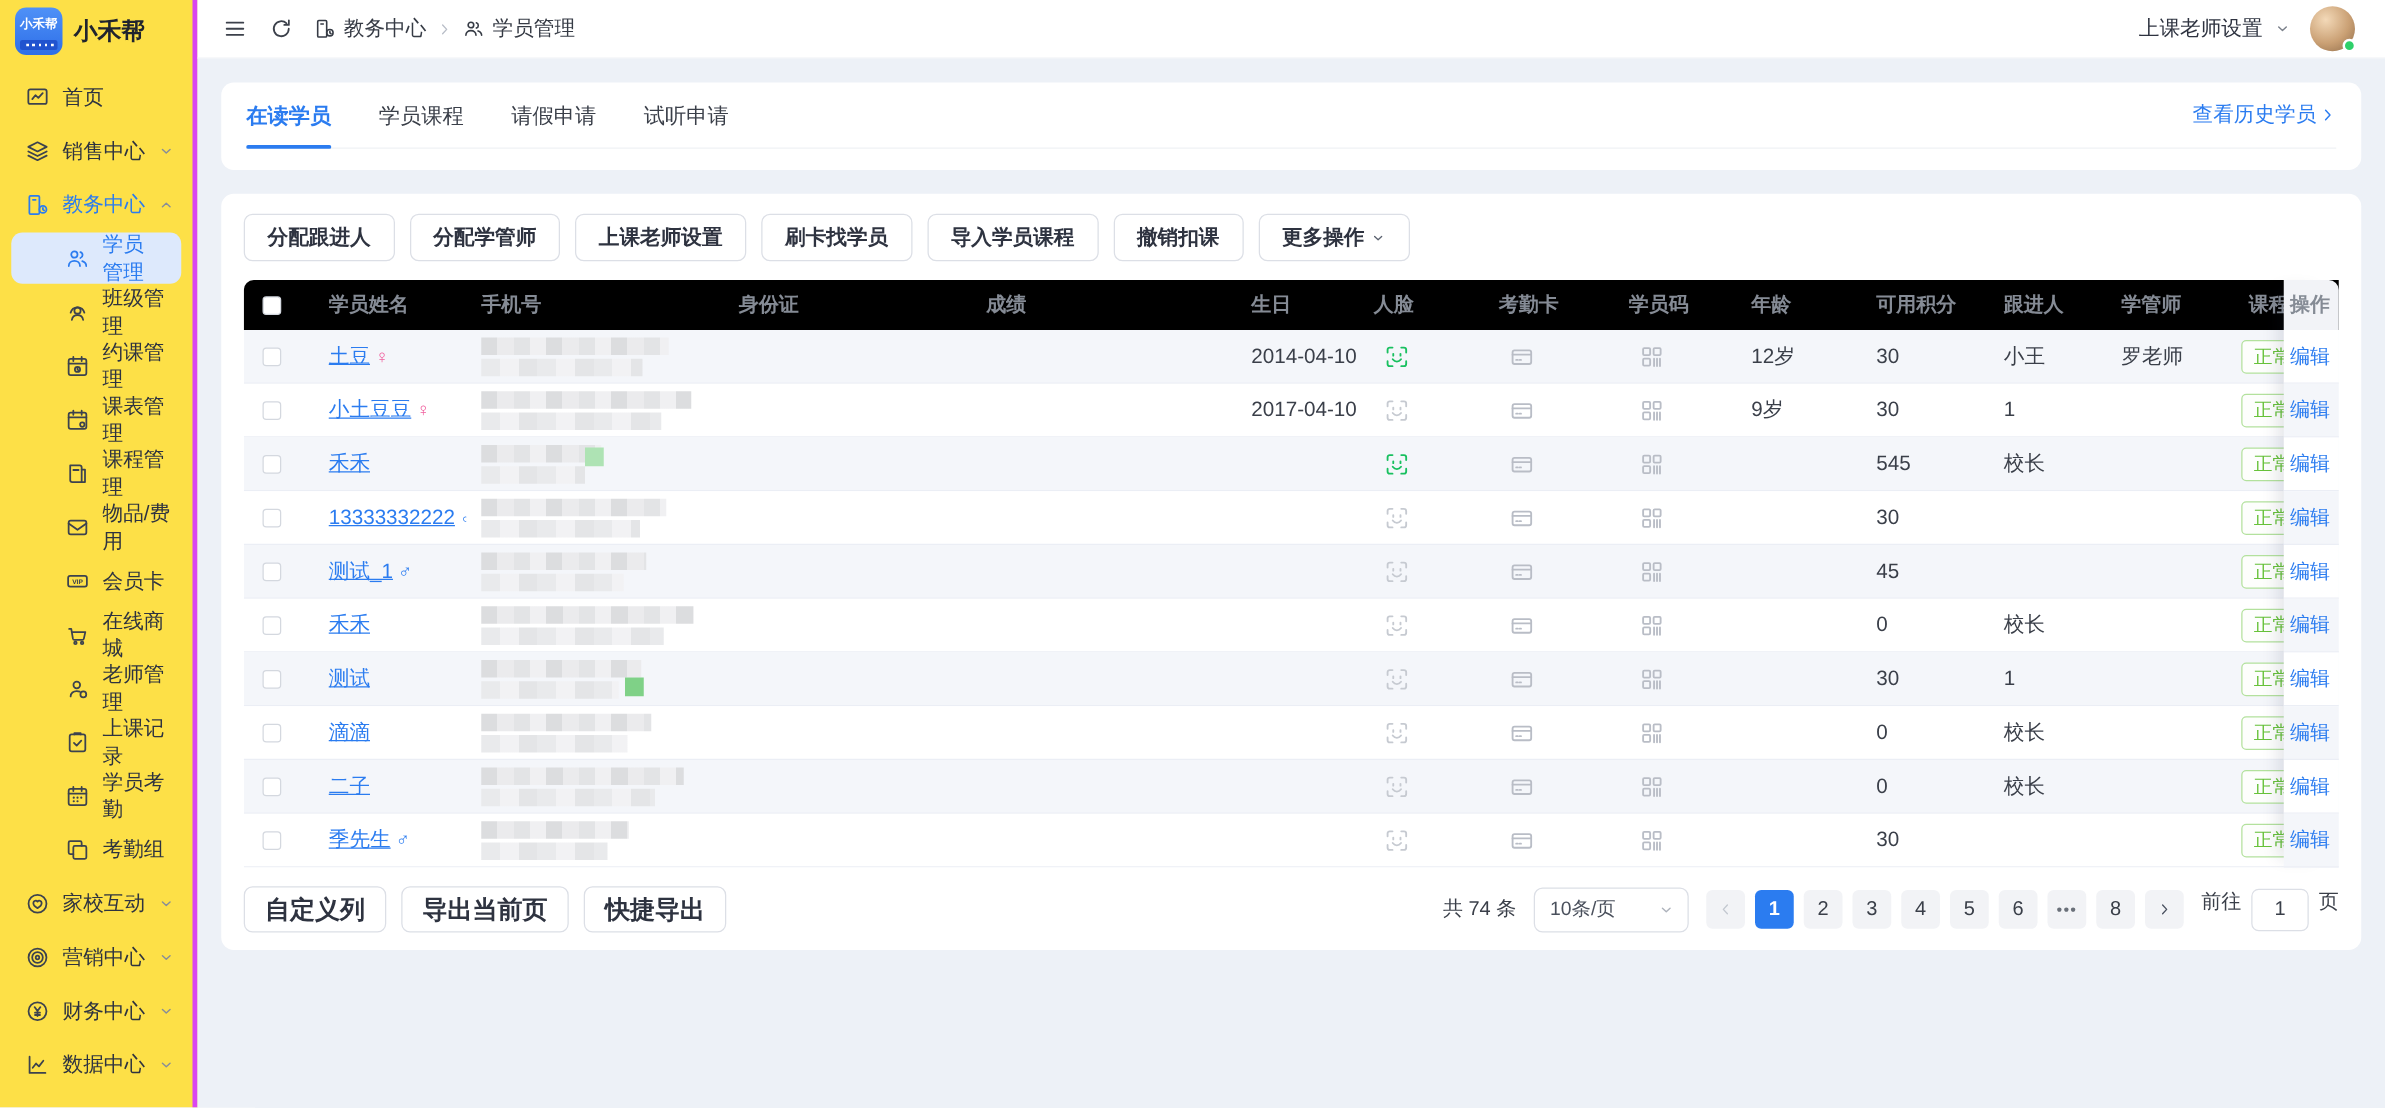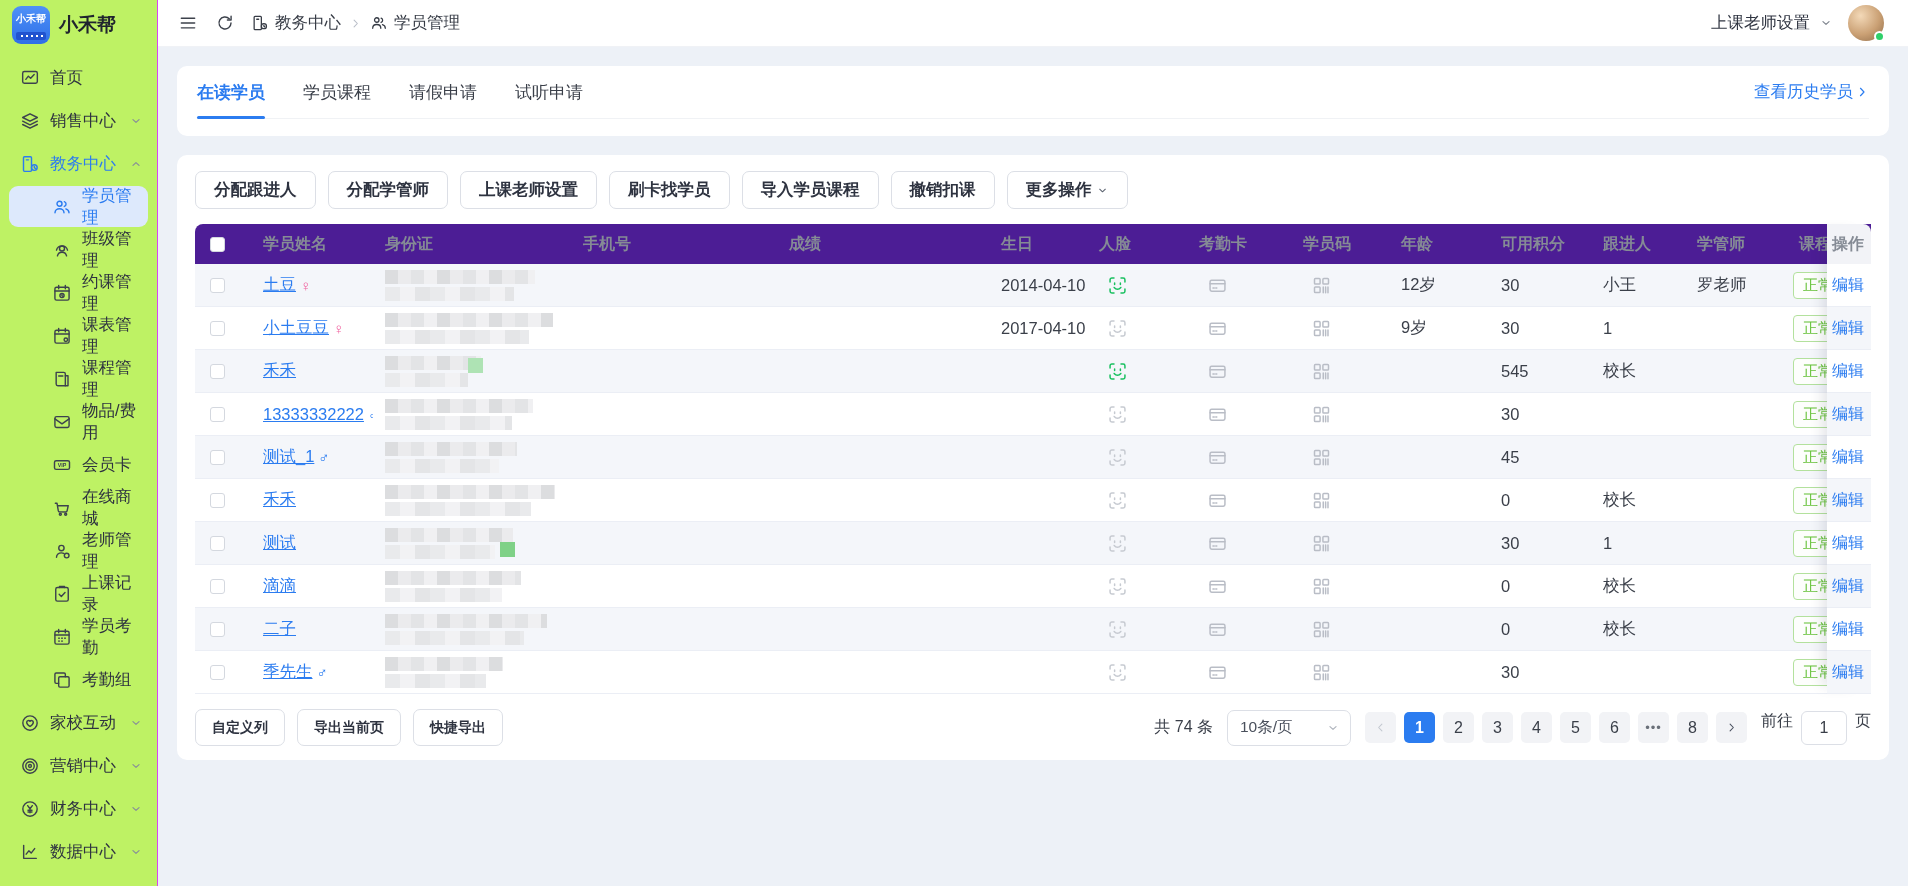--- a/index.html
+++ b/index.html
@@ -1,21 +1,21 @@
 <!DOCTYPE html>
 <html><head>
 <meta charset="utf-8">
 <style>
   * { margin:0; padding:0; box-sizing:border-box; }
   html,body { width:1908px; height:886px; overflow:hidden;
     font-family:"Liberation Sans","DejaVu Sans",sans-serif; color:#3a3f49; background:#edf1f7; }
   .app { display:flex; width:1908px; height:886px; }
 
   
-  .sidebar { width:158px; background:#bef264; border-right:1px solid #d946ef; flex:0 0 158px; }
+  .sidebar { width:158px; background:#fde047; border-right:4px solid #d946ef; flex:0 0 158px; }
   .brand { height:50px; display:flex; align-items:center; gap:9px; padding-left:12px; }
   .logo { width:38px; height:38px; border-radius:9px; position:relative;
     background:linear-gradient(180deg,#4f91f7,#2e6fe8); overflow:hidden; flex:0 0 38px; }
   .logo-txt { position:absolute; top:6px; left:0; right:0; text-align:center; color:#fff;
     font-size:10px; font-weight:700; letter-spacing:0; }
   .logo-band { position:absolute; left:4px; right:4px; bottom:4px; height:8px; border-radius:2px;
     background:#2153cf; }
   .logo-band::after { content:""; position:absolute; left:5px; top:3px; width:22px; height:2px;
     background:repeating-linear-gradient(90deg,#fff 0 2px,transparent 2px 5px); }
   .brand-name { font-size:19px; font-weight:700; color:#20242e; }
@@ -84,21 +84,21 @@
   .more-link { margin-left:15px; color:#2b7cf0; font-size:16px; font-weight:500; cursor:pointer; }
 
   
   .card-table { padding:16px 0 14px; display:flex; flex-direction:column; }
   .actions { display:flex; gap:12px; padding:0 18px; }
   .actions .btn .chev { width:13px; height:13px; display:flex; color:#5c6370; }
   .actions .btn .chev svg { width:13px; height:13px; }
 
   .tablewrap { margin:15px 18px 0; position:relative; }
   .tgrid { width:100%; overflow:hidden; }
-  .th-row { display:flex; height:40px; background:#4c1d95; border-radius:8px 8px 0 0; width:1700px; }
+  .th-row { display:flex; height:40px; background:#000000; border-radius:8px 8px 0 0; width:1700px; }
   .th { font-size:16px; font-weight:700; color:#858b95; display:flex; align-items:center;
     padding-left:12px; flex:0 0 auto; }
   .tr { display:flex; height:43px; border-bottom:1px solid #ebeef5; width:1700px; background:#fff; }
   .tr:nth-child(even) { background:#f4f6fa; }
   .td { display:flex; align-items:center; padding-left:12px; font-size:16.5px; color:#3a3f49;
     flex:0 0 auto; overflow:hidden; }
   .cb { width:15px; height:15px; border:1.5px solid #d4d8df; border-radius:3px; background:#fff;
     cursor:pointer; flex:0 0 15px; }
   .cbcell { padding-left:15px; }
   .name-link { color:#2b7cf0; font-weight:500; text-decoration:underline; cursor:pointer; white-space:nowrap; }
@@ -127,21 +127,21 @@
     box-shadow:-12px 0 14px -8px rgba(30,40,70,.13); }
   .op-h { height:40px; background:#f2f3f7; border-radius:0 8px 0 0; display:flex; align-items:center;
     padding-left:5px; font-size:16px; font-weight:700; color:#858b95; }
   .op-c { height:43px; background:#fff; border-bottom:1px solid #ebeef5; display:flex;
     align-items:center; padding-left:5px; }
   .op-c.alt { background:#f4f6fa; }
   .edit-link { color:#2b7cf0; font-size:16px; font-weight:500; cursor:pointer; }
 
   
   .tfoot { margin:15px 18px 0; display:flex; align-items:center; }
-  .tfoot .btn { height:37px; font-size:14px; padding:0 16px; }
+  .tfoot .btn { height:37px; font-size:20px; padding:0 16px; }
   .tfoot .btn + .btn { margin-left:12px; }
   .pager { margin-left:auto; display:flex; align-items:center; gap:14px; }
   .total { font-size:16px; color:#3a3f49; }
   .psize { width:124px; height:36px; border:1px solid #dcdfe6; border-radius:7px; display:flex;
     align-items:center; padding:0 10px 0 12px; font-size:15.5px; color:#4a505c; cursor:pointer; }
   .psize .chev { margin-left:auto; width:14px; height:14px; color:#aeb3bc; display:flex; }
   .psize .chev svg { width:14px; height:14px; }
   .pages { display:flex; align-items:center; gap:8px; }
   .pg { min-width:31px; height:31px; border-radius:5px; background:#f2f3f6; color:#3a3f49;
     font-size:16px; display:flex; align-items:center; justify-content:center; cursor:pointer;
@@ -491,22 +491,22 @@
               </span>
             </button>
           </div>
         <div class="tablewrap">
           <div class="tgrid" id="tgrid">
               <div class="th-row">
                 <div class="th cbcell" style="flex-basis: 56px; padding-left: 15px;">
                   <span class="cb"></span>
                 </div>
                 <div class="th" style="flex-basis: 122px;">学员姓名</div>
+                <div class="th" style="flex-basis: 206px;">手机号</div>
                 <div class="th" style="flex-basis: 198px;">身份证</div>
-                <div class="th" style="flex-basis: 206px;">手机号</div>
                 <div class="th" style="flex-basis: 212px;">成绩</div>
                 <div class="th" style="flex-basis: 98px;">生日</div>
                 <div class="th" style="flex-basis: 100px;">人脸</div>
                 <div class="th" style="flex-basis: 104px;">考勤卡</div>
                 <div class="th" style="flex-basis: 98px;">学员码</div>
                 <div class="th" style="flex-basis: 100px;">年龄</div>
                 <div class="th" style="flex-basis: 102px;">可用积分</div>
                 <div class="th" style="flex-basis: 94px;">跟进人</div>
                 <div class="th" style="flex-basis: 102px;">学管师</div>
                 <div class="th" style="flex-basis: 108px;">课程状态</div>

